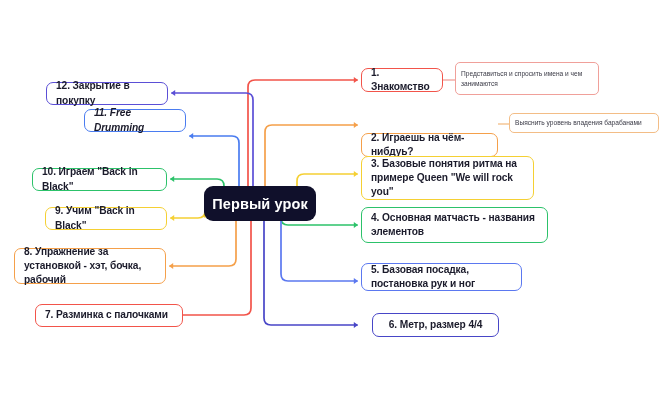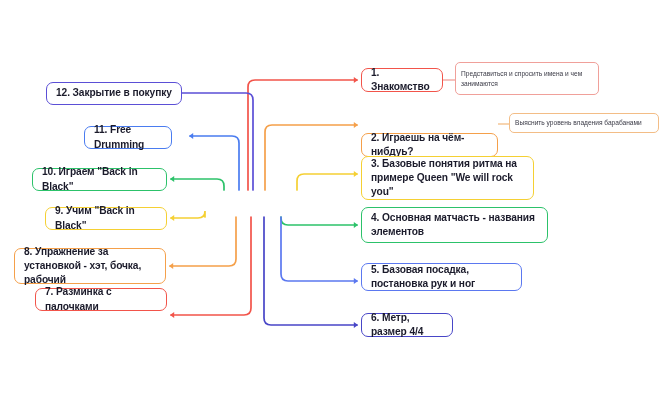--- a/index.html
+++ b/index.html
@@ -104,20 +104,23 @@
       <path d="M 205 217 L 205 211 Q 205 218 198 218 L 171 218" fill="none" stroke="#f5d033" stroke-width="1.7" stroke-linecap="round"></path>
       <path d="M 170 218 L 174.2 214.9 L 174.2 221.1 Z" fill="#f5d033"></path>
       <path d="M 236 217 L 236 259 Q 236 266 229 266 L 170 266" fill="none" stroke="#f5a04a" stroke-width="1.7" stroke-linecap="round"></path>
       <path d="M 169 266 L 173.2 262.9 L 173.2 269.1 Z" fill="#f5a04a"></path>
       <path d="M 251 217 L 251 308 Q 251 315 244 315 L 171 315" fill="none" stroke="#f2544a" stroke-width="1.7" stroke-linecap="round"></path>
       <path d="M 170 315 L 174.2 311.9 L 174.2 318.1 Z" fill="#f2544a"></path>
       <path d="M 443 80 L 455 80" stroke="#f0a09a" stroke-width="1.3" fill="none"></path>
       <path d="M 498 124 L 509 124" stroke="#f3bd86" stroke-width="1.3" fill="none"></path>
     </svg>
 
+  <div id="center-node">
+    <span>Первый урок</span>
+  </div>
 
   <div id="right-nodes">
       <div class="node topic" style="left: 361px; top: 68px; width: 82px; height: 24px; border-color: rgb(242, 84, 74);">
         <span>1. Знакомство</span>
       </div>
       <div class="note" style="left: 455px; top: 62px; width: 144px; height: 33px; border-color: rgb(240, 160, 154);">
         <span>Представиться и спросить имена и чем занимаются</span>
       </div>
       <div class="node topic" style="left: 361px; top: 113px; width: 137px; height: 24px; border-color: rgb(245, 160, 74); margin-top: 20px;">
         <span>2. Играешь на чём-нибдуь?</span>
@@ -127,38 +130,38 @@
       </div>
       <div class="node topic" style="left: 361px; top: 156px; width: 173px; height: 44px; border-color: rgb(245, 208, 51);">
         <span>3. Базовые понятия ритма на примере Queen "We will rock you"</span>
       </div>
       <div class="node topic" style="left: 361px; top: 207px; width: 187px; height: 36px; border-color: rgb(44, 194, 106);">
         <span>4. Основная матчасть - названия элементов</span>
       </div>
       <div class="node topic" style="left: 361px; top: 263px; width: 161px; height: 28px; border-color: rgb(91, 120, 240);">
         <span>5. Базовая посадка, постановка рук и ног</span>
       </div>
-      <div class="node topic" style="left: 361px; top: 313px; width: 92px; height: 24px; border-color: rgb(72, 70, 199); justify-content: center;">
+      <div class="node topic" style="left: 372px; top: 313px; width: 127px; height: 24px; border-color: rgb(72, 70, 199); justify-content: center;">
         <span>6. Метр, размер 4/4</span>
       </div>
     </div>
   <div id="left-nodes">
-      <div class="node topic" style="left: 46px; top: 82px; width: 136px; height: 23px; border-color: rgb(91, 79, 214);">
+      <div class="node topic" style="left: 46px; top: 82px; width: 122px; height: 23px; border-color: rgb(91, 79, 214);">
         <span>12. Закрытие в покупку</span>
       </div>
-      <div class="node topic" style="left: 84px; top: 126px; width: 88px; height: 23px; border-color: rgb(74, 124, 240);">
+      <div class="node topic" style="left: 84px; top: 109px; width: 102px; height: 23px; border-color: rgb(74, 124, 240); font-style: italic;">
         <span>11. Free Drumming</span>
       </div>
       <div class="node topic" style="left: 32px; top: 168px; width: 135px; height: 23px; border-color: rgb(44, 194, 106);">
         <span>10. Играем "Back in Black"</span>
       </div>
       <div class="node topic" style="left: 45px; top: 207px; width: 122px; height: 23px; border-color: rgb(245, 208, 51);">
         <span>9. Учим "Back in Black"</span>
       </div>
       <div class="node topic" style="left: 14px; top: 248px; width: 152px; height: 36px; border-color: rgb(245, 160, 74);">
         <span>8. Упражнение за установкой - хэт, бочка, рабочий</span>
       </div>
-      <div class="node topic" style="left: 35px; top: 288px; width: 132px; height: 23px; border-color: rgb(242, 84, 74);">
+      <div class="node topic" style="left: 35px; top: 304px; width: 148px; height: 23px; border-color: rgb(242, 84, 74);">
         <span>7. Разминка с палочками</span>
       </div>
     </div>
 
 </div>
 
 </body></html>

